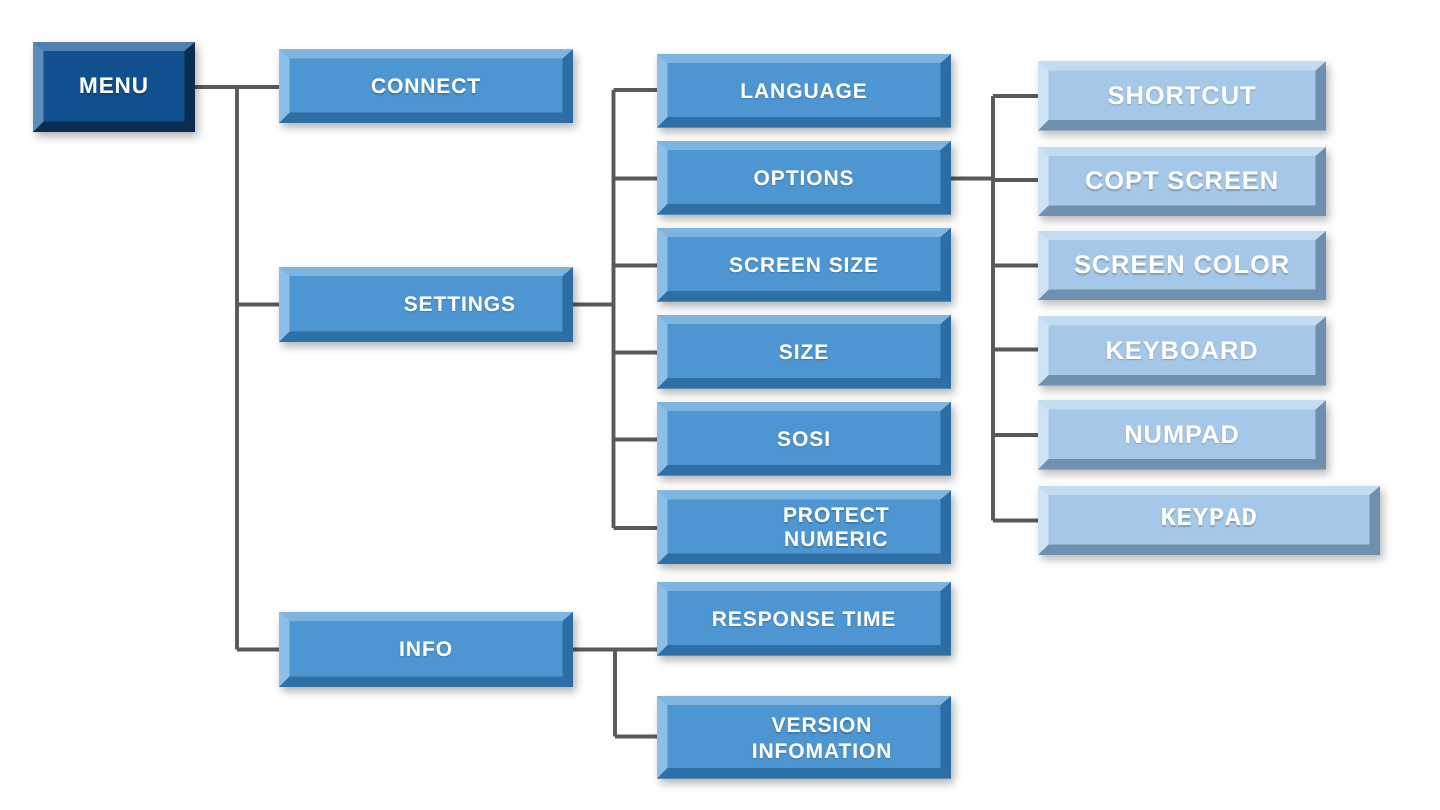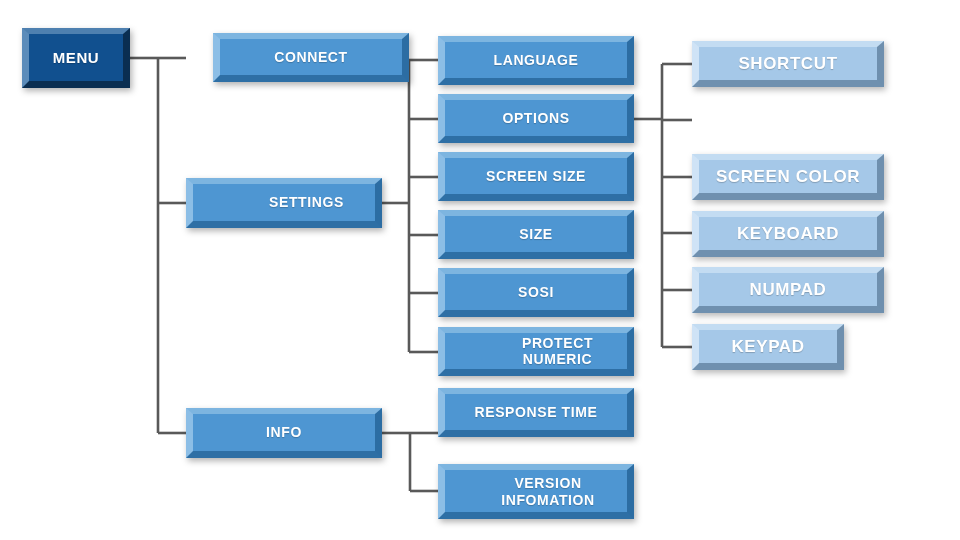--- a/index.html
+++ b/index.html
@@ -139,21 +139,21 @@
     <line x1="410" y1="433" x2="410" y2="491"></line>
     <line x1="410" y1="433" x2="438" y2="433"></line>
     <line x1="410" y1="491" x2="438" y2="491"></line>
   </svg>
 
   <div class="node root" style="left:22px; top:28px; width:108px; height:60px;">
     <span class="bevel-face"></span>
     <span class="label">MENU</span>
   </div>
 
-  <div class="node mid" style="left:186px; top:33px; width:196px; height:49px;margin-left:27px;">
+  <div class="node mid" style="left:186px; top:33px; width:196px; height:49px;">
     <span class="bevel-face"></span>
     <span class="label">CONNECT</span>
   </div>
 
   <div class="node mid" style="left:186px; top:178px; width:196px; height:50px;padding-left:45px;">
     <span class="bevel-face"></span>
     <span class="label">SETTINGS</span>
   </div>
 
   <div class="node mid" style="left:186px; top:408px; width:196px; height:50px;">
@@ -189,37 +189,41 @@
   <div class="node mid" style="left:438px; top:327px; width:196px; height:49px;padding-left:43px;">
     <span class="bevel-face"></span>
     <span class="label">PROTECT NUMERIC</span>
   </div>
 
   <div class="node light" style="left:692px; top:41px; width:192px; height:46px;">
     <span class="bevel-face"></span>
     <span class="label">SHORTCUT</span>
   </div>
 
+  <div class="node light" style="left:692px; top:98px; width:192px; height:46px;">
+    <span class="bevel-face"></span>
+    <span class="label">COPT SCREEN</span>
+  </div>
 
   <div class="node light" style="left:692px; top:154px; width:192px; height:46px;">
     <span class="bevel-face"></span>
     <span class="label">SCREEN COLOR</span>
   </div>
 
   <div class="node light" style="left:692px; top:211px; width:192px; height:46px;">
     <span class="bevel-face"></span>
     <span class="label">KEYBOARD</span>
   </div>
 
   <div class="node light" style="left:692px; top:267px; width:192px; height:46px;">
     <span class="bevel-face"></span>
     <span class="label">NUMPAD</span>
   </div>
 
-  <div class="node light" style="left:692px; top:324px; width:152px; height:46px;">
+  <div class="node light" style="left:692px; top:324px; width:228px; height:46px;font-family:Liberation Mono, monospace;">
     <span class="bevel-face"></span>
     <span class="label">KEYPAD</span>
   </div>
 
   <div class="node mid" style="left:438px; top:388px; width:196px; height:49px;">
     <span class="bevel-face"></span>
     <span class="label">RESPONSE TIME</span>
   </div>
 
   <div class="node mid two-line" style="left:438px; top:464px; width:196px; height:55px;">

